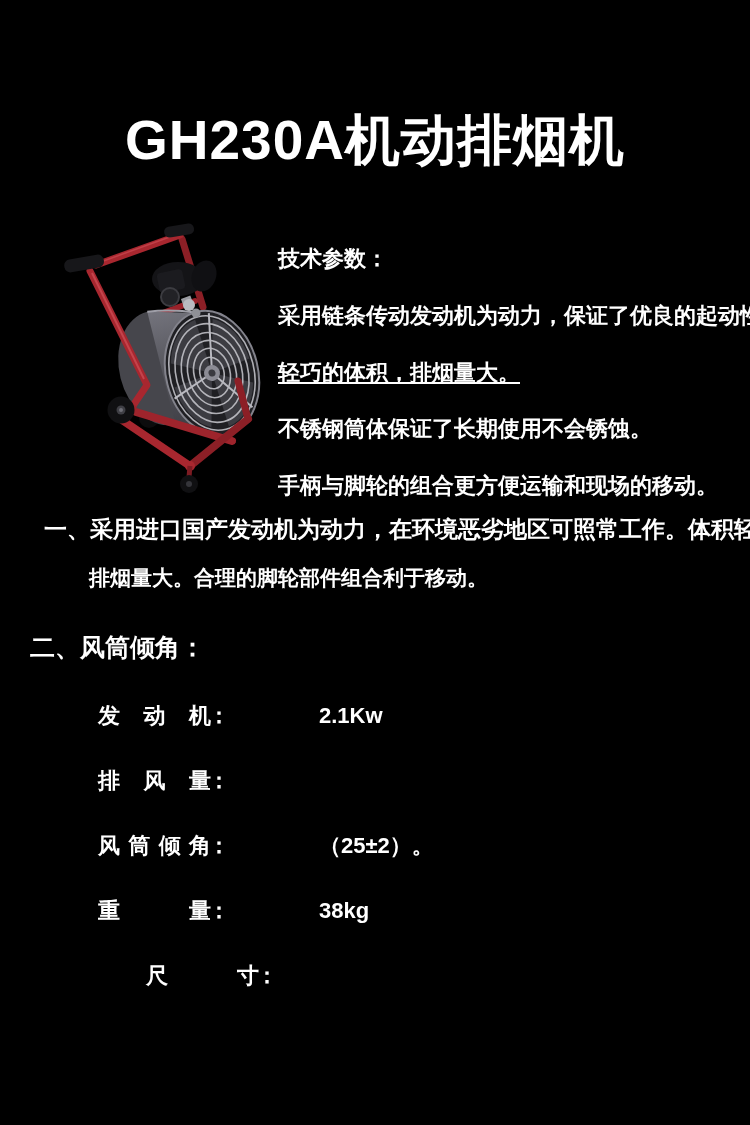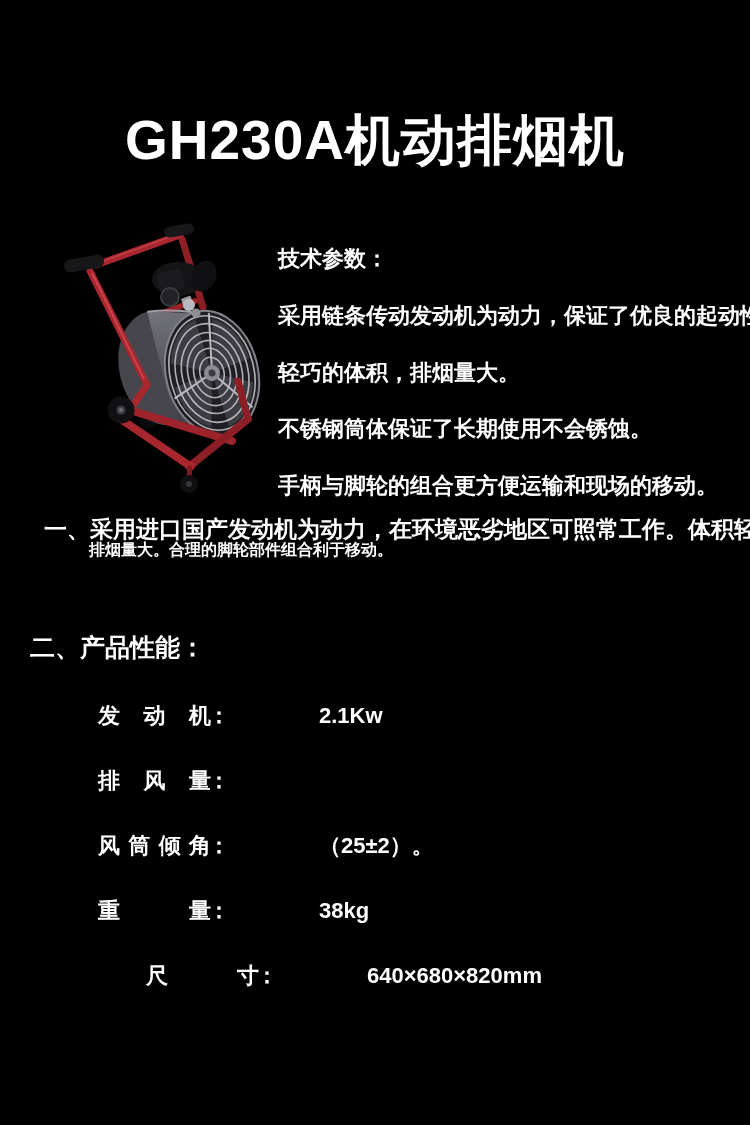--- a/index.html
+++ b/index.html
@@ -39,36 +39,36 @@
   .perf-heading,
   .perf-line {
     left: 278px;
     font-size: 22px;
     font-weight: bold;
     white-space: nowrap;
     line-height: 26px;
   }
   .perf-heading { top: 246px; }
   .perf-line-0 { top: 303px; }
-  .perf-line-1 { top: 360px; }
+  .perf-line-1 { top: 360px; text-decoration: underline; }
   .perf-line-2 { top: 416px; }
   .perf-line-3 { top: 473px; }
 
   .sec1-line1 {
     top: 516px;
     left: 44px;
     font-size: 23px;
     font-weight: bold;
     white-space: nowrap;
     line-height: 27px;
   }
   .sec1-line2 {
-    top: 536px;
+    top: 564px;
     left: 89px;
-    font-size: 16px;
+    font-size: 21px;
     font-weight: bold;
     white-space: nowrap;
     line-height: 27px;
   }
   .sec2 {
     top: 633px;
     left: 30px;
     font-size: 25px;
     font-weight: bold;
     white-space: nowrap;
@@ -210,21 +210,21 @@
 
   <div class="abs perf-heading">技术参数：</div>
   <div class="abs perf-line perf-line-0">采用链条传动发动机为动力，保证了优良的起动性能</div>
   <div class="abs perf-line perf-line-1">轻巧的体积，排烟量大。</div>
   <div class="abs perf-line perf-line-3">手柄与脚轮的组合更方便运输和现场的移动。</div>
   <div class="abs perf-line perf-line-2">不锈钢筒体保证了长期使用不会锈蚀。</div>
 
   <div class="abs sec1-line1"><span>一、</span><span>采用进口国产发动机为动力，在环境恶劣地区可照常工作。体积轻巧，</span></div>
   <div class="abs sec1-line2">排烟量大。合理的脚轮部件组合利于移动。</div>
 
-  <div class="abs sec2"><span>二、</span><span>产品性能：</span></div>
+  <div class="abs sec2"><span>二、</span><span>风筒倾角：</span></div>
 
   <div class="abs spec-row spec-row-0">
     <span class="spec-label">发动机</span>
     <span class="spec-colon">：</span>
     <span class="spec-value">2.1Kw</span>
   </div>
   <div class="abs spec-row spec-row-1">
     <span class="spec-label">排风量</span>
     <span class="spec-colon">：</span>
   </div>
@@ -234,16 +234,15 @@
     <span class="spec-value">（25±2）。</span>
   </div>
   <div class="abs spec-row spec-row-3">
     <span class="spec-label">重量</span>
     <span class="spec-colon">：</span>
     <span class="spec-value">38kg</span>
   </div>
   <div class="abs spec-row spec-row-4">
     <span class="spec-label">尺寸</span>
     <span class="spec-colon">：</span>
-    <span class="spec-value">640×680×820mm</span>
   </div>
 
 </div>
 
 </body></html>

